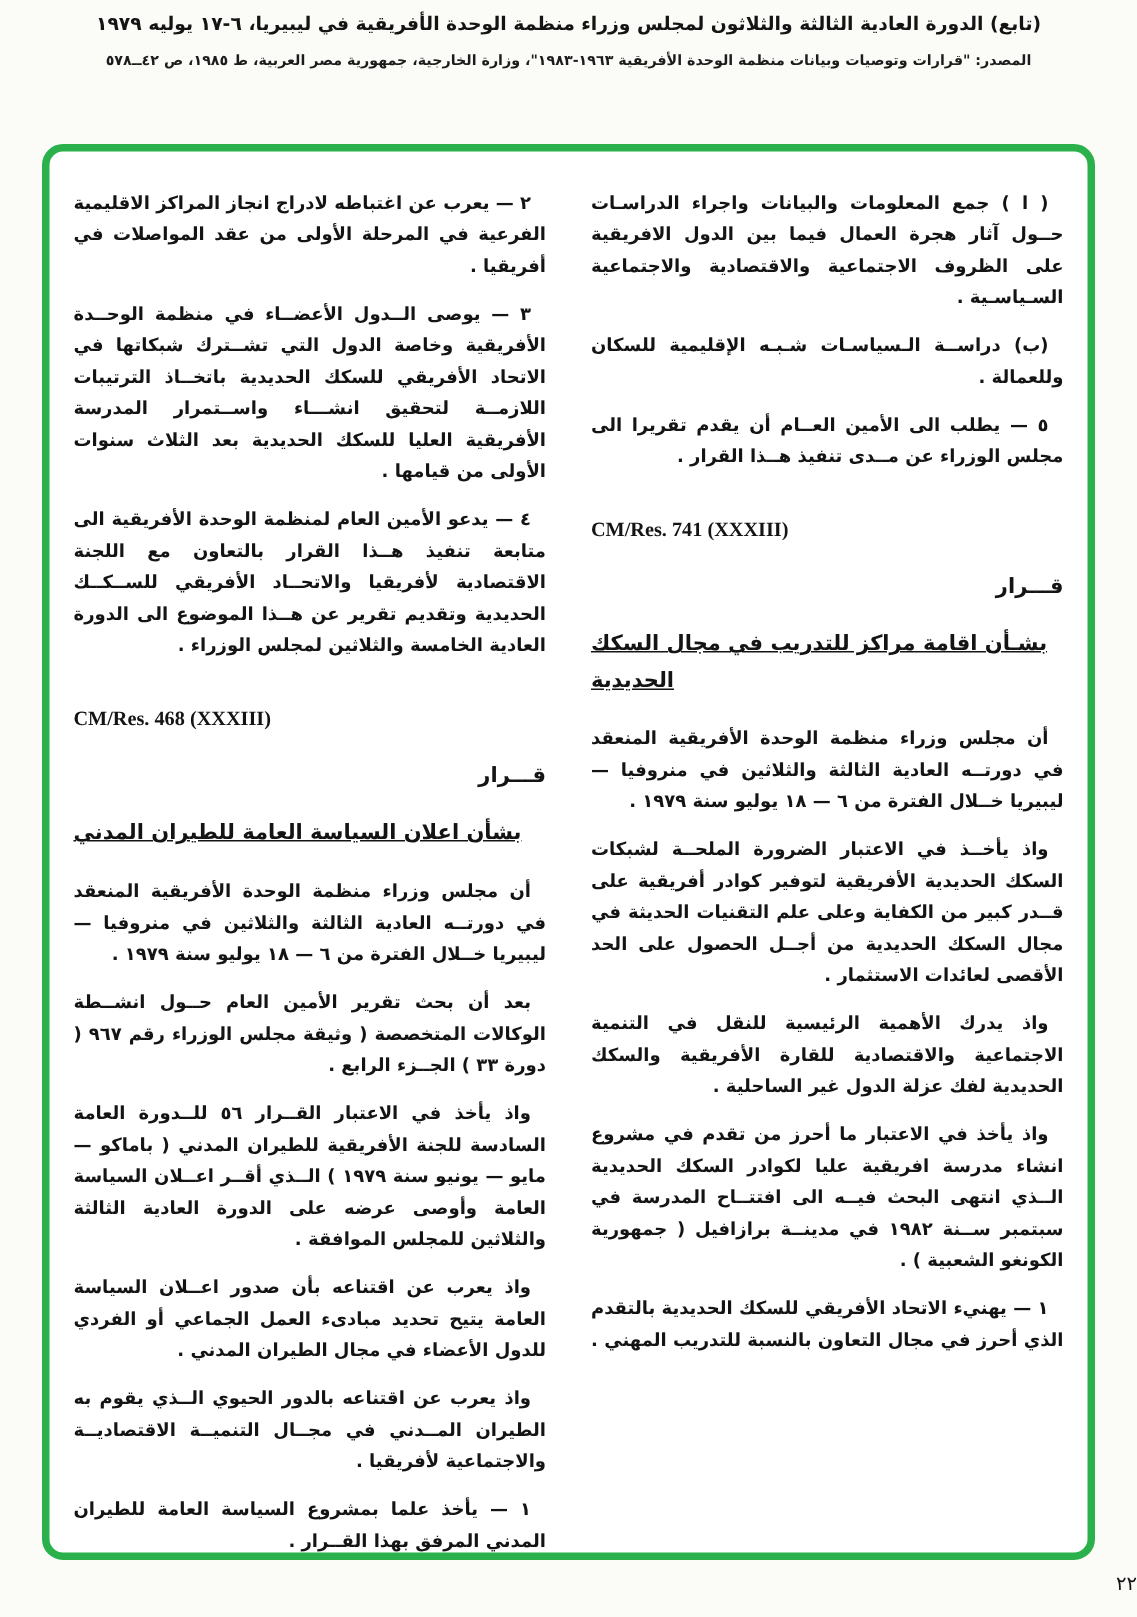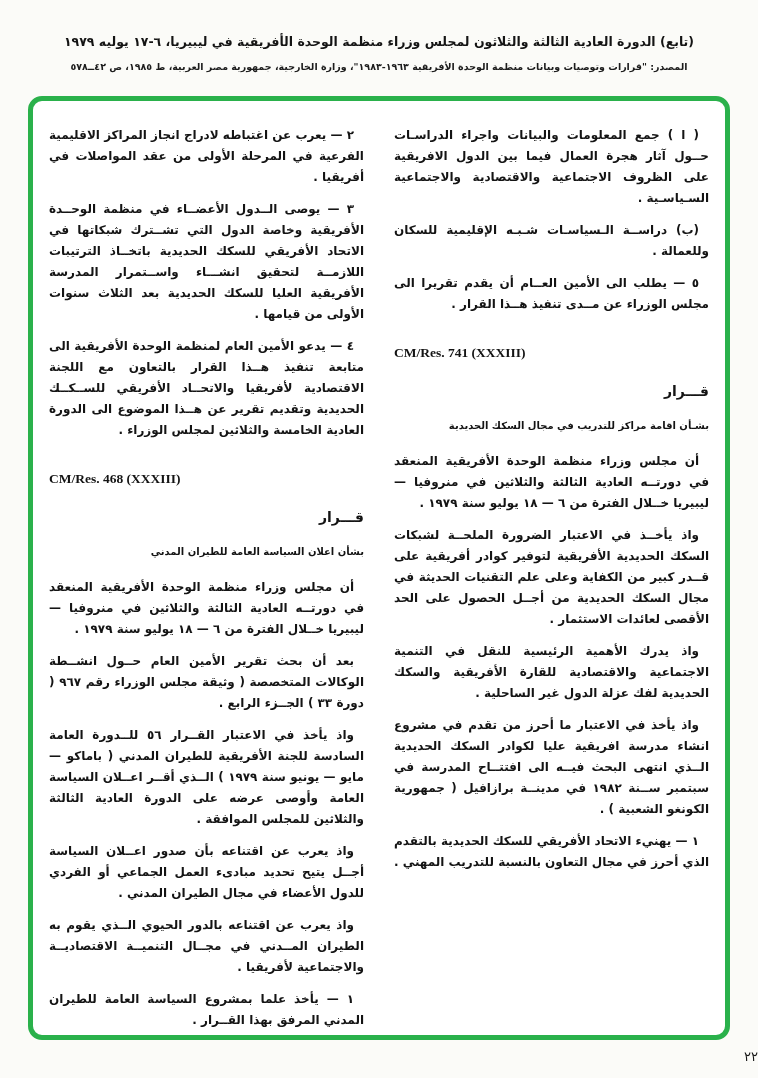--- a/index.html
+++ b/index.html
@@ -6,21 +6,21 @@
   html, body { width: 758px; }
   body {
     width: 758px;
     height: 1078px;
     background: #fbfbf8;
     color: #141414;
     font-family: "DejaVu Sans", sans-serif;
     position: relative;
     overflow: hidden;
   }
-  .doc-header { text-align: center; padding-top: 34px; }
+  .doc-header { text-align: center; padding-top: 8px; }
   .header-line1 { font-size: 12.5px; font-weight: bold; letter-spacing: 0.2px; }
   .header-line2 { font-size: 9.5px; font-weight: bold; margin-top: 12px; color: #1c1c1c; }
   .content-box {
     position: absolute;
     left: 28px; right: 28px;
     top: 96px;
     height: 944px;
     border: 5px solid #2ab14b;
     border-radius: 14px;
     background: #ffffff;
@@ -47,25 +47,26 @@
   }
   .res-title {
     text-align: right;
     font-weight: bold;
     font-size: 14px;
     letter-spacing: 1px;
     margin: 6px 0 14px 0;
     text-indent: 0;
   }
   .res-subtitle {
-    text-align: right;
+    text-align: left;
     font-weight: bold;
-    font-size: 10px;
+    font-size: 14px;
     margin: 0 0 16px 0;
     text-indent: 0;
+    text-decoration: underline;
   }
   .page-number {
     position: absolute;
     left: 0; right: 0;
     bottom: 14px;
     text-align: right;
     font-weight: normal;
     font-size: 13px;
   }
 </style>
@@ -103,21 +104,21 @@
         <p class="para">٣ — يوصى الــدول الأعضــاء في منظمة الوحــدة الأفريقية وخاصة الدول التي تشــترك شبكاتها في الاتحاد الأفريقي للسكك الحديدية باتخــاذ الترتيبات اللازمــة لتحقيق انشـــاء واســتمرار المدرسة الأفريقية العليا للسكك الحديدية بعد الثلاث سنوات الأولى من قيامها .</p>
         <p class="para">٤ — يدعو الأمين العام لمنظمة الوحدة الأفريقية الى متابعة تنفيذ هــذا القرار بالتعاون مع اللجنة الاقتصادية لأفريقيا والاتحــاد الأفريقي للســكــك الحديدية وتقديم تقرير عن هــذا الموضوع الى الدورة العادية الخامسة والثلاثين لمجلس الوزراء .</p>
 
         <p class="res-id">CM/Res. 468 (XXXIII)</p>
         <p class="res-title">قـــرار</p>
         <p class="res-subtitle">بشأن اعلان السياسة العامة للطيران المدني</p>
 
         <p class="para">أن مجلس وزراء منظمة الوحدة الأفريقية المنعقد في دورتــه العادية الثالثة والثلاثين في منروفيا — ليبيريا خــلال الفترة من ٦ — ١٨ يوليو سنة ١٩٧٩ .</p>
         <p class="para">بعد أن بحث تقرير الأمين العام حــول انشــطة الوكالات المتخصصة ( وثيقة مجلس الوزراء رقم ٩٦٧ ( دورة ٣٣ ) الجــزء الرابع .</p>
         <p class="para">واذ يأخذ في الاعتبار القــرار ٥٦ للــدورة العامة السادسة للجنة الأفريقية للطيران المدني ( باماكو — مايو — يونيو سنة ١٩٧٩ ) الــذي أقــر اعــلان السياسة العامة وأوصى عرضه على الدورة العادية الثالثة والثلاثين للمجلس الموافقة .</p>
-        <p class="para">واذ يعرب عن اقتناعه بأن صدور اعــلان السياسة أجــل يتيح تحديد مبادىء العمل الجماعي أو الفردي للدول الأعضاء في مجال الطيران المدني .</p>
+        <p class="para">واذ يعرب عن اقتناعه بأن صدور اعــلان السياسة العامة يتيح تحديد مبادىء العمل الجماعي أو الفردي للدول الأعضاء في مجال الطيران المدني .</p>
         <p class="para">واذ يعرب عن اقتناعه بالدور الحيوي الــذي يقوم به الطيران المــدني في مجــال التنميــة الاقتصاديــة والاجتماعية لأفريقيا .</p>
         <p class="para">١ — يأخذ علما بمشروع السياسة العامة للطيران المدني المرفق بهذا القــرار .</p>
 
       </div>
 
     </div>
   </div>
 
   <div class="page-number">٢٢</div>
 

